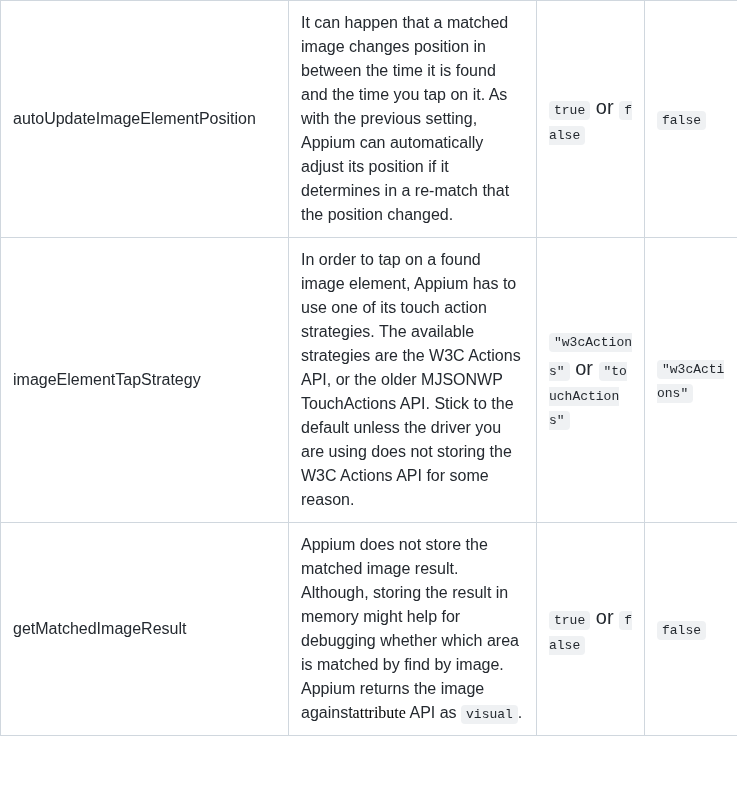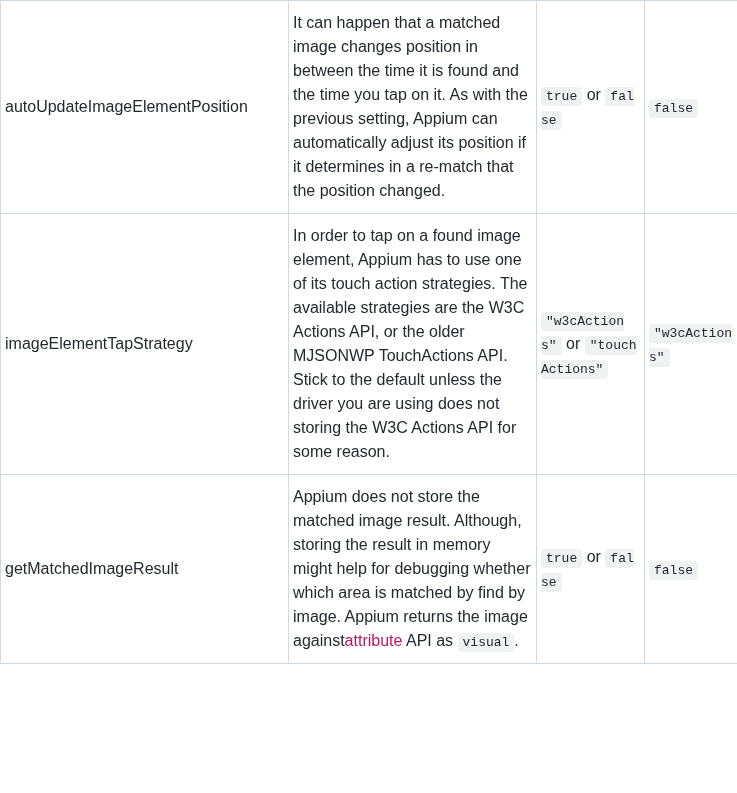--- a/index.html
+++ b/index.html
@@ -15,43 +15,44 @@
       background: #ffffff;
       width: 737px;
     }
     table {
       border-collapse: collapse;
       width: 100%;
       table-layout: fixed;
     }
     td {
       border: 1px solid #d0d7de;
-      padding: 10px 4px;
+      padding: 10px 12px;
       vertical-align: middle;
       word-wrap: break-word;
       overflow-wrap: break-word;
     }
     .col1 { width: 288px; }
     .col2 { width: 248px; }
     .col3 { width: 108px; }
     .col4 { width: 93px; }
     code {
       font-family: ui-monospace, SFMono-Regular, "SF Mono", Menlo, Consolas, "Liberation Mono", monospace;
       font-size: 13px;
       background-color: rgba(175, 184, 193, 0.2);
       padding: 2px 5px;
       border-radius: 4px;
       word-break: break-all;
     }
     a {
-      color: #be185d;
+      color: #000000;
       text-decoration: none;
+      font-family: Liberation Serif, serif;
     }
     .or-text {
-      font-size: 16px;
+      font-size: 20px;
     }
   </style>
 </head>
 <body>
 
 <table>
   <colgroup>
     <col class="col1">
     <col class="col2">
     <col class="col3">

